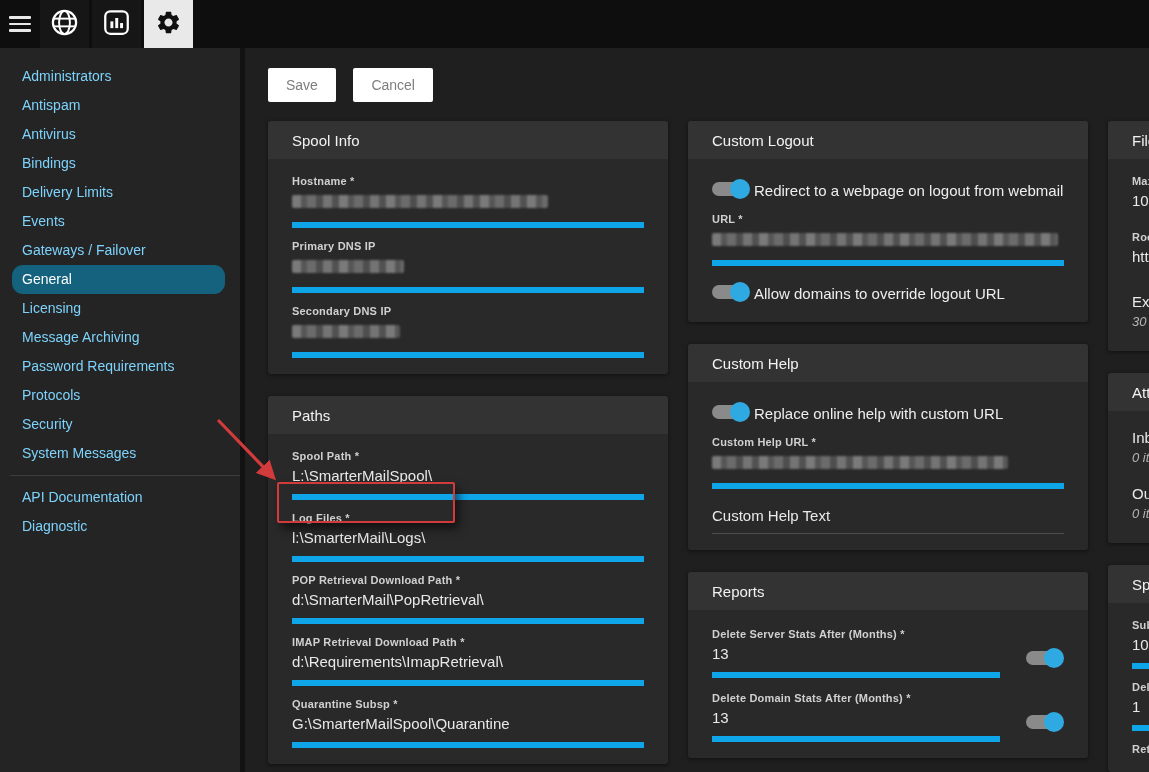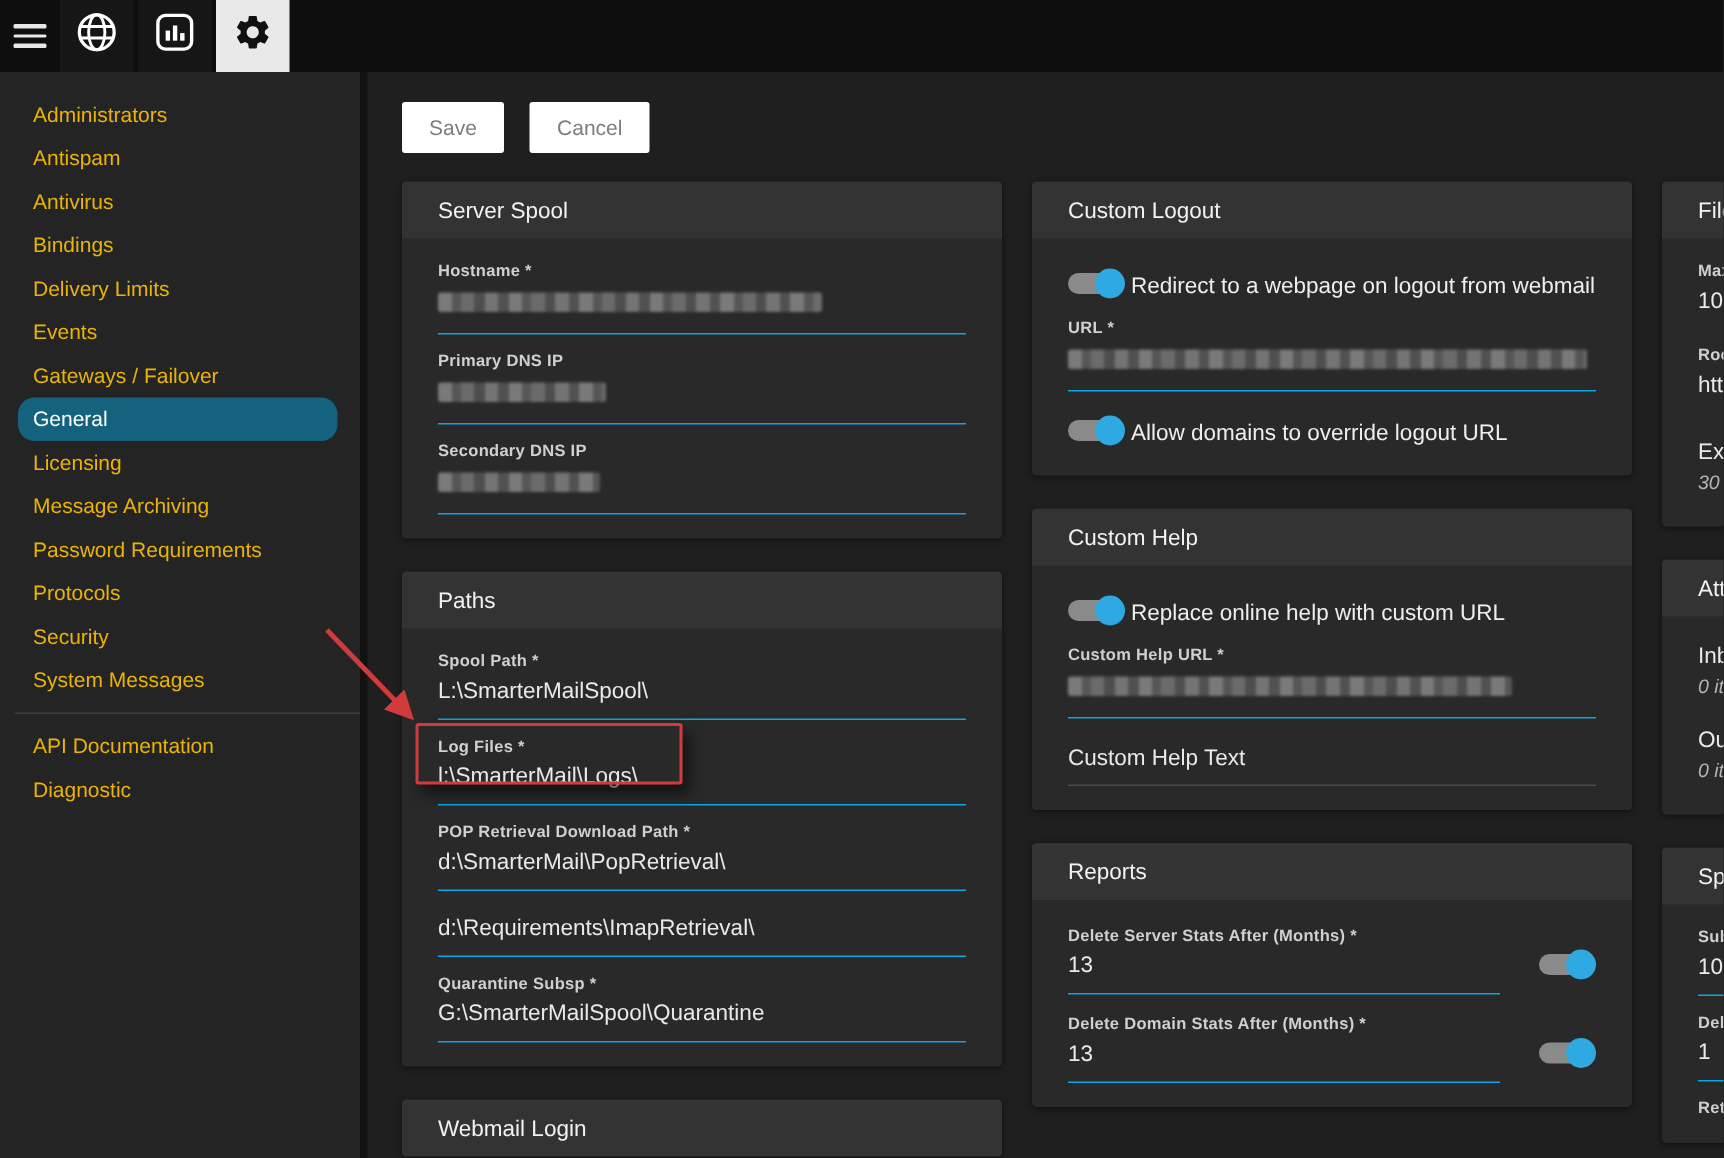--- a/index.html
+++ b/index.html
@@ -25,21 +25,21 @@
     display:flex; align-items:center; justify-content:center; cursor:pointer;
   }
   .top-tab.active { background:#e9e9e9; }
   
   .sidebar {
     position:absolute; top:48px; left:0; width:245px; height:724px;
     background:#242424; border-right:5px solid #121212; padding-top:14px;
   }
   .nav-item {
     height:29px; line-height:29px; margin:0 15px 0 12px; padding-left:10px;
-    font-size:14px; color:#eab308; cursor:pointer; white-space:nowrap;
+    font-size:14px; color:#7dd3fc; cursor:pointer; white-space:nowrap;
     border-radius:1px;
   }
   .nav-item.active { background:#14627e; color:#ffffff;border-radius:11px; }
   .nav-divider { height:1px; background:#3d3d3d; margin:7px 0 7px 10px; }
   
   .main { position:absolute; top:48px; left:250px; width:899px; height:724px; }
   .btn-row { position:absolute; top:20px; left:18px; }
   .btn {
     background:#ffffff; color:#7e7e7e; border:none; border-radius:2px;
     font-size:14px; font-family:"Liberation Sans", sans-serif;
@@ -55,21 +55,21 @@
   }
   .card-header {
     background:#333333; color:#f2f2f2; font-size:15px;
     padding:11px 24px 10px; line-height:17px;
   }
   .card-body { padding:4px 24px 16px; }
   .field { padding-top:12px; }
   .field-label { font-size:11px; font-weight:700; color:#d0d0d0; line-height:13px; letter-spacing:.2px; }
   .field-value {
     font-size:15px; color:#e9e9e9; line-height:20px; min-height:20px;
-    padding:3px 0 8px; border-bottom:1px solid #0ea5e9;
+    padding:3px 0 8px; border-bottom:6px solid #0ea5e9;
   }
   .field-value.noline { border-bottom:none; }
   .redacted {
     height:13px; margin:4px 0 6px; border-radius:2px;
     background:repeating-linear-gradient(90deg,#7a7a7a 0 9px,#565656 9px 15px,#6b6b6b 15px 24px,#4e4e4e 24px 31px,#747474 31px 40px,#515151 40px 47px);
     filter:blur(1.2px);
   }
   .toggle-row { display:flex; align-items:flex-end; gap:4px; padding:16px 0 10px; }
   .toggle-label { font-size:15px; color:#eeeeee; }
   .switch { position:relative; width:38px; height:20px; flex:none; cursor:pointer; }
@@ -151,21 +151,21 @@
 </nav>
 
 <main class="main">
   <div class="btn-row">
     <button class="btn" disabled="">Save</button>
     <button class="btn" disabled="">Cancel</button>
   </div>
 
   <div class="col col1">
     <section class="card">
-      <div class="card-header">Server Spool</div>
+      <div class="card-header">Spool Info</div>
       <div class="card-body">
         <div class="field">
           <div class="field-label">Hostname *</div>
           <div class="field-value">
               <div class="redacted" style="width:256px"></div>
             </div>
         </div>
         <div class="field">
           <div class="field-label">Primary DNS IP</div>
           <div class="field-value">
@@ -190,20 +190,21 @@
         </div>
         <div class="field">
           <div class="field-label">Log Files *</div>
           <div class="field-value">l:\SmarterMail\Logs\</div>
         </div>
         <div class="field">
           <div class="field-label">POP Retrieval Download Path *</div>
           <div class="field-value">d:\SmarterMail\PopRetrieval\</div>
         </div>
         <div class="field">
+          <div class="field-label">IMAP Retrieval Download Path *</div>
           <div class="field-value">d:\Requirements\ImapRetrieval\</div>
         </div>
         <div class="field">
           <div class="field-label">Quarantine Subsp *</div>
           <div class="field-value">G:\SmarterMailSpool\Quarantine</div>
         </div>
       </div>
     </section>
 
     <section class="card">

